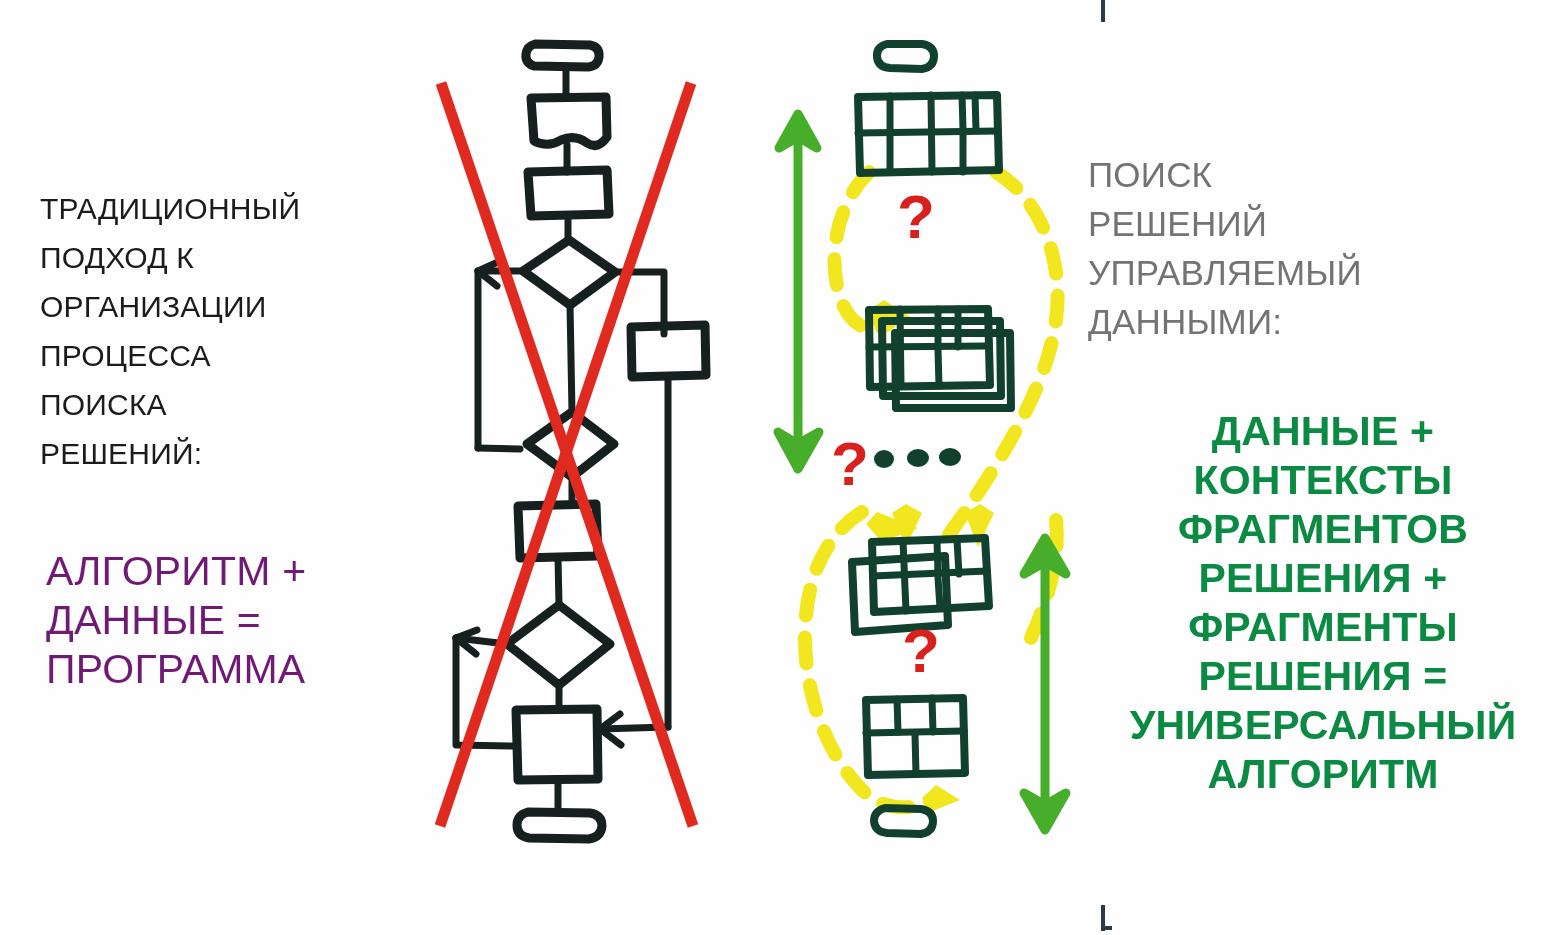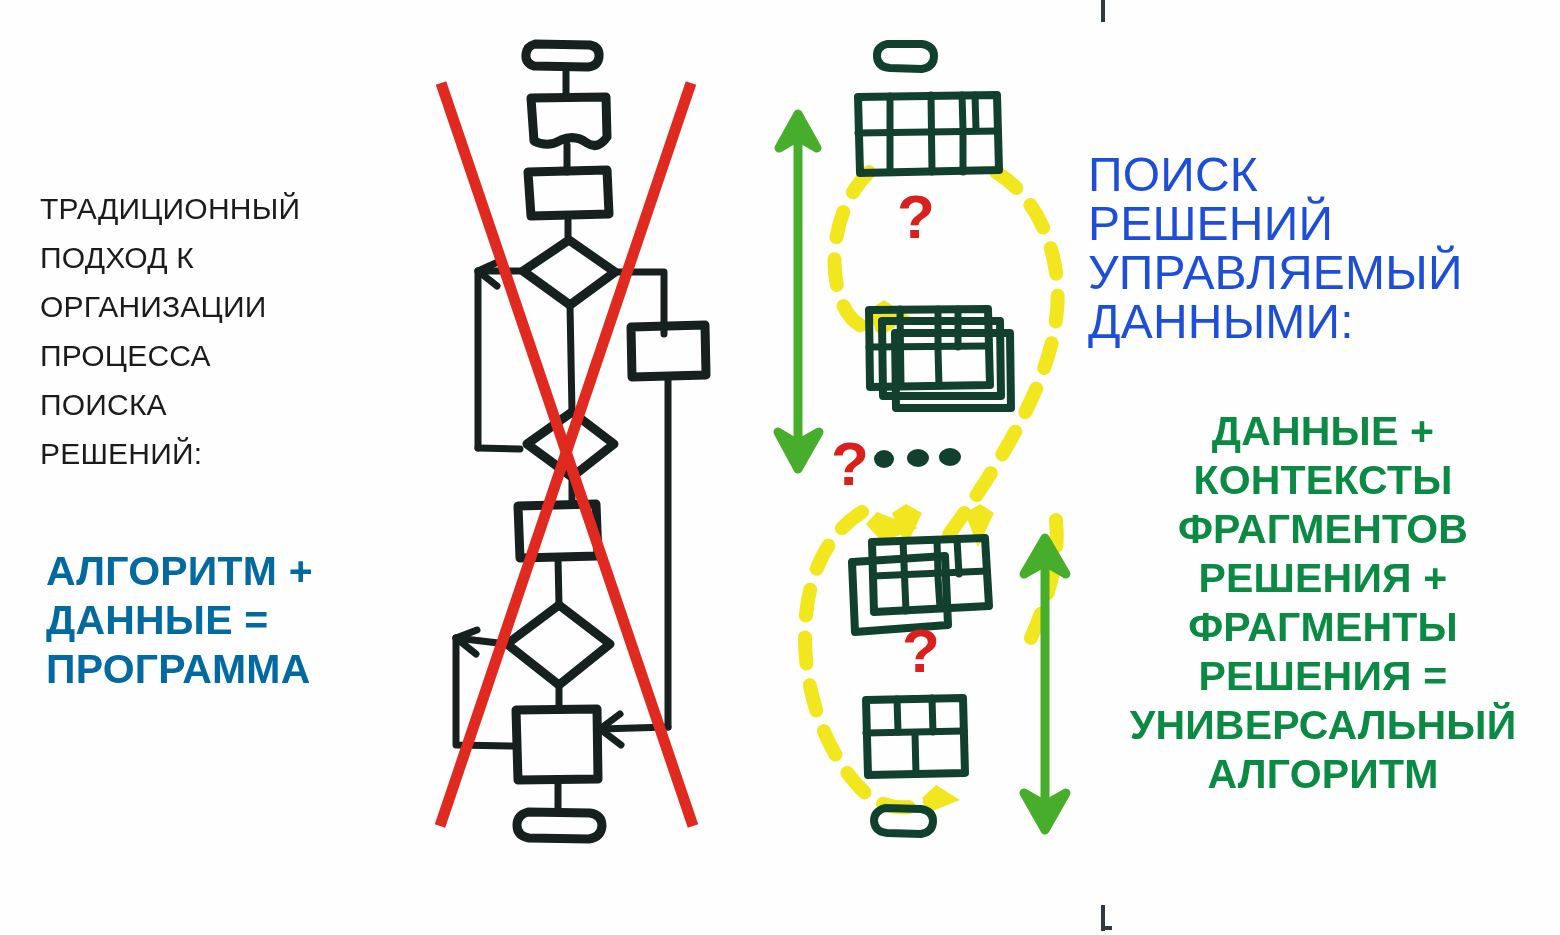--- a/index.html
+++ b/index.html
@@ -14,26 +14,26 @@
   .textblock{position:absolute;white-space:pre-line;}
 
   #left-heading{
     left:40px;top:184px;width:430px;
     font-size:30px;line-height:49px;letter-spacing:0.2px;
     color:#1b1b1b;font-weight:400;
   }
   #left-formula{
     left:46px;top:547px;width:400px;
     font-size:41px;line-height:49px;letter-spacing:0.2px;
-    color:#0369a1;font-weight:700;
+    color:#701a75;font-weight:400;
   }
   #right-heading{
     left:1088px;top:150px;width:460px;
-    font-size:48px;line-height:49px;letter-spacing:0.2px;
-    color:#1d4ed8;font-weight:400;
+    font-size:35px;line-height:49px;letter-spacing:0.2px;
+    color:#737373;font-weight:400;
   }
   #right-formula{
     left:1088px;top:407px;width:470px;
     font-size:41px;line-height:49px;letter-spacing:0.2px;
     color:#0a8a42;font-weight:700;text-align:center;
   }
 
   
   svg.layer{position:absolute;left:0;top:0;width:1560px;height:935px;overflow:visible;}
   .ink{fill:none;stroke:#16211f;stroke-width:9;stroke-linecap:round;stroke-linejoin:round;}

